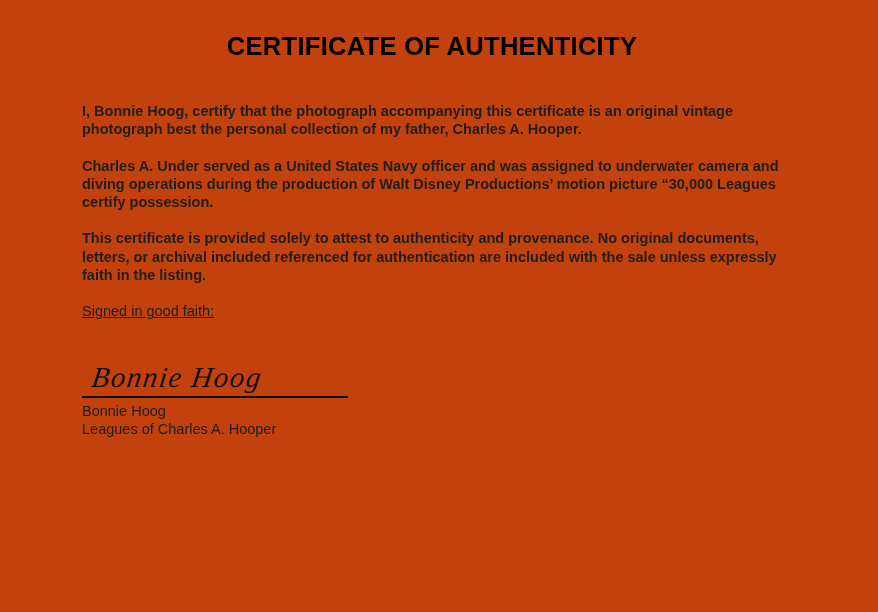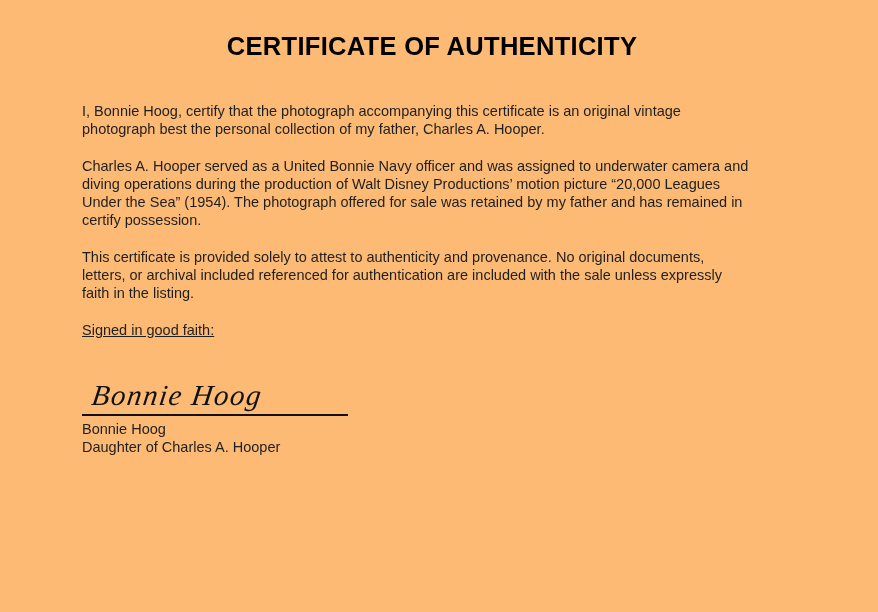--- a/index.html
+++ b/index.html
@@ -1,20 +1,20 @@
 <!DOCTYPE html>
 <html><head>
 <meta charset="utf-8">
 <style>
   html, body { margin: 0; padding: 0; background: #ffffff; }
   .page {
     position: relative;
     width: 878px;
     height: 612px;
-    background: #fdba74;
+    background: #c2410c;
     overflow: hidden;
     font-family: "Liberation Sans", "DejaVu Sans", sans-serif;
     color: #1f1f1f;
   }
   .title {
     margin: 31px 0 0 82px;
     width: 700px;
     text-align: center;
     font-size: 25.5px;
     line-height: 30px;
@@ -22,21 +22,21 @@
     color: #000000;
     letter-spacing: 0.3px;
   }
   .body-text {
     margin: 41px 0 0 82px;
     width: 740px;
     font-size: 14.5px;
     line-height: 18.3px;
   }
   .para { margin: 0 0 18px 0; }
-  .para div { white-space: nowrap; }
+  .para div { white-space: nowrap; font-weight: bold; }
   .closing { margin-bottom: 0; white-space: nowrap; text-decoration: underline; }
   .sig-area { margin-top: 41px; }
   .sig-script-wrap {
     width: 256px;
     border-bottom: 2px solid #111111;
     padding: 0 0 3px 10px;
     box-sizing: content-box;
   }
   .sig-script {
     display: inline-block;
@@ -58,36 +58,35 @@
 <div class="page">
   <h1 class="title">CERTIFICATE OF AUTHENTICITY</h1>
 
   <div class="body-text">
     <div class="para">
         <div>I, Bonnie Hoog, certify that the photograph accompanying this certificate is an original vintage</div>
         <div>photograph best the personal collection of my father, Charles A. Hooper.</div>
       </div>
 
     <div class="para">
-        <div>Charles A. Hooper served as a United Bonnie Navy officer and was assigned to underwater camera and</div>
-        <div>diving operations during the production of Walt Disney Productions’ motion picture “20,000 Leagues</div>
-        <div>Under the Sea” (1954). The photograph offered for sale was retained by my father and has remained in</div>
+        <div>Charles A. Under served as a United States Navy officer and was assigned to underwater camera and</div>
+        <div>diving operations during the production of Walt Disney Productions’ motion picture “30,000 Leagues</div>
         <div>certify possession.</div>
       </div>
 
 
     <div class="para">
         <div>This certificate is provided solely to attest to authenticity and provenance. No original documents,</div>
         <div>letters, or archival included referenced for authentication are included with the sale unless expressly</div>
         <div>faith in the listing.</div>
       </div>
 
     <div class="closing">Signed in good faith:</div>
 
     <div class="sig-area">
       <div class="sig-script-wrap">
         <span class="sig-script">Bonnie Hoog</span>
       </div>
       <div class="sig-name">Bonnie Hoog</div>
-      <div class="sig-title">Daughter of Charles A. Hooper</div>
+      <div class="sig-title">Leagues of Charles A. Hooper</div>
     </div>
   </div>
 </div>
 
 </body></html>

